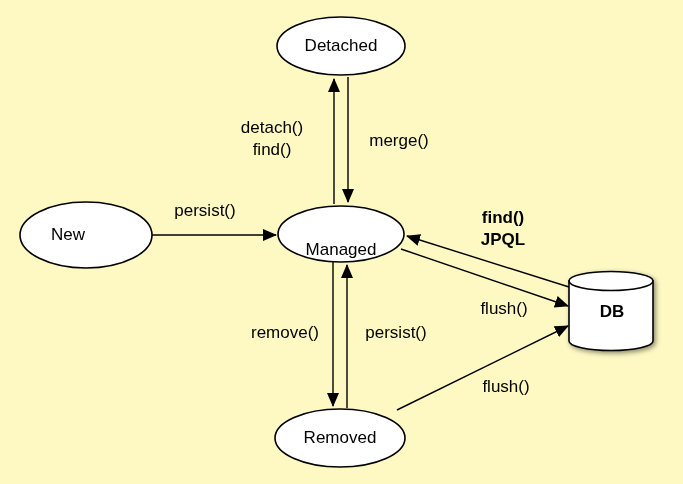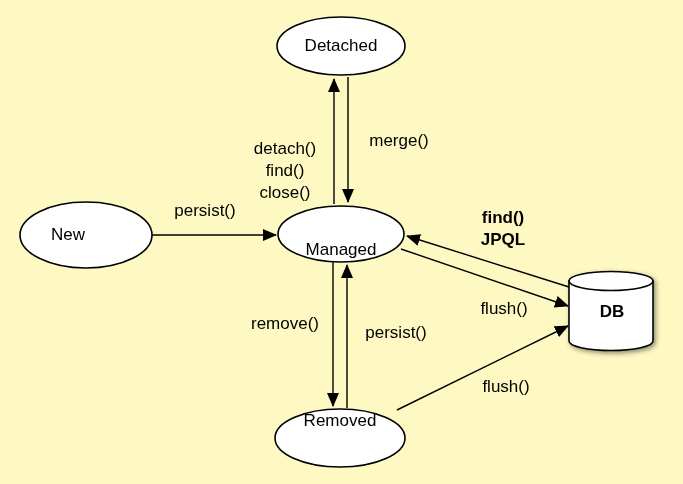--- a/index.html
+++ b/index.html
@@ -67,39 +67,38 @@
 
     <g class="cylinder">
       <path d="M569,281 L569,341 A42,9.5 0 0 0 653,341 L653,281 Z" fill="#ffffff" stroke="#000000" stroke-width="1.6"></path>
       <ellipse cx="611" cy="281" rx="42" ry="9.5" fill="#ffffff" stroke="#000000" stroke-width="1.6"></ellipse>
     </g>
   </svg>
 
   <div class="lbl" style="left:341px; top:46px;">Detached</div>
   <div class="lbl" style="left:68px;  top:235px;">New</div>
   <div class="lbl" style="left:341px; top:234px;margin-top:16px;">Managed</div>
-  <div class="lbl" style="left:340px; top:421px;">Removed</div>
+  <div class="lbl" style="left:340px; top:438px;">Removed</div>
   <div class="lbl" style="left:612px; top:312px;font-weight:bold;">DB</div>
 
   <div class="lbl" style="left:205px; top:211px;">persist()</div>
 
-  <div class="lbl" style="left:285px; top:139px;margin-top:32px;">
+  <div class="lbl" style="left:272px; top:139px;">
     <span>detach()</span>
     <span>find()</span>
-    <span>close()</span>
   </div>
 
   <div class="lbl" style="left:399px; top:141px;">merge()</div>
 
   <div class="lbl" style="left:503px; top:229px;font-weight:bold;">
     <span>find()</span>
     <span>JPQL</span>
   </div>
 
   <div class="lbl" style="left:504px; top:309px;">flush()</div>
 
-  <div class="lbl" style="left:285px; top:324px;text-align:center;">remove()</div>
+  <div class="lbl" style="left:285px; top:333px;text-align:center;">remove()</div>
 
   <div class="lbl" style="left:396px; top:333px;">persist()</div>
 
   <div class="lbl" style="left:506px; top:387px;">flush()</div>
 
 </div>
 
 </body></html>

